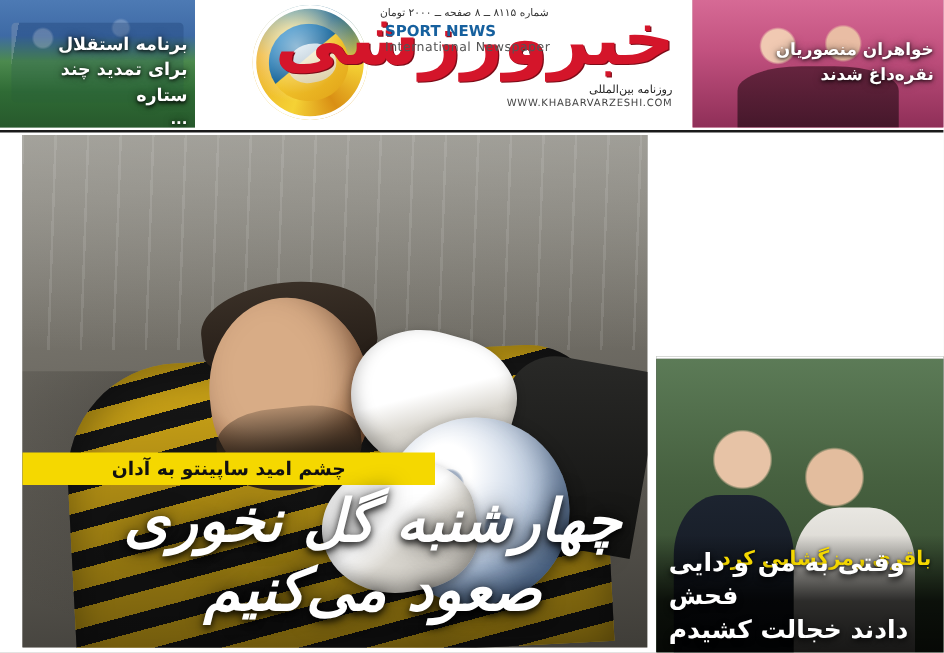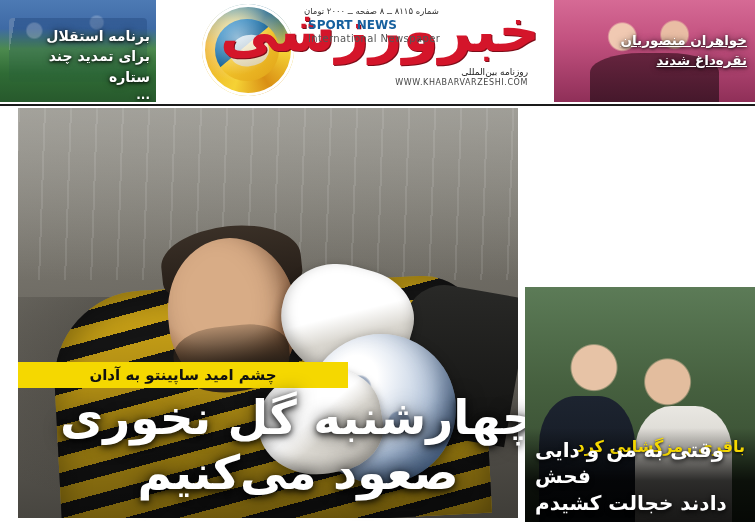--- a/index.html
+++ b/index.html
@@ -117,21 +117,21 @@
     font-size: 58px;
     font-weight: bold;
     color: #d4152a;
     letter-spacing: -2px;
     line-height: 1;
     direction: rtl;
     text-shadow: 1px 1px 0 #7d0c18;
   }
   .logo-sub {
     position: absolute;
-    right: 26px;
+    right: 16px;
     top: 66px;
     text-align: right;
     direction: rtl;
     color: #222;
     font-size: 9px;
     line-height: 1.35;
   }
   .logo-sub .site {
     color: #444;
     font-size: 8px;
@@ -196,21 +196,21 @@
     top: 30px;
     width: 150px;
     text-align: right;
     color: #ffffff;
     font-size: 13.5px;
     font-weight: bold;
     line-height: 1.5;
     text-shadow: 0 1px 3px rgba(0,0,0,.85), 0 0 7px rgba(0,0,0,.6);
     direction: rtl;
   }
-  .teaser-right .caption span { display: block; text-decoration: underline; }
+  .teaser-right .caption span { display: block; }
 
   
   .main-photo {
     position: absolute;
     left: 18px;
     top: 108px;
     width: 500px;
     height: 410px;
     overflow: hidden;
     background: #6d6a62;
@@ -359,20 +359,21 @@
     left: 18px;
     top: 392px;
     width: 560px;
     direction: rtl;
     text-align: center;
     color: #ffffff;
     font-weight: bold;
     line-height: 1.12;
     text-shadow: 0 2px 6px rgba(0,0,0,.9), 0 0 18px rgba(0,0,0,.7);
     pointer-events: none;
+    font-style: italic;
   }
   .headline .l1 { font-size: 47px; }
   .headline .l2 { font-size: 47px; margin-top: 2px; }
 
   
   .side-story {
     position: absolute;
     left: 525px;
     top: 285px;
     width: 230px;

